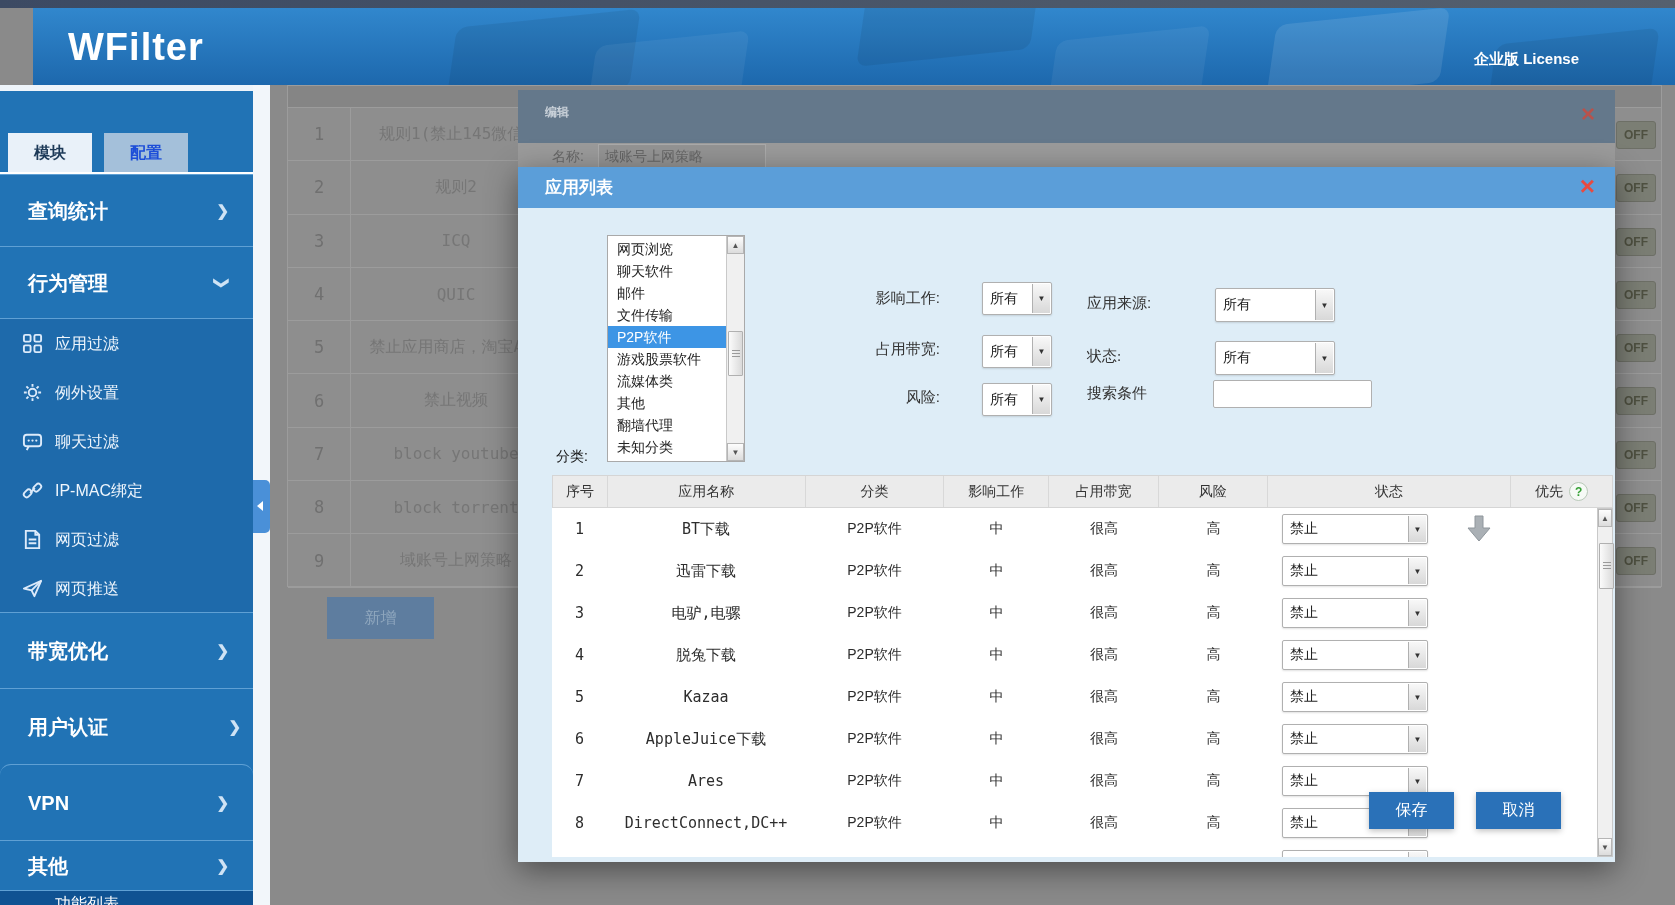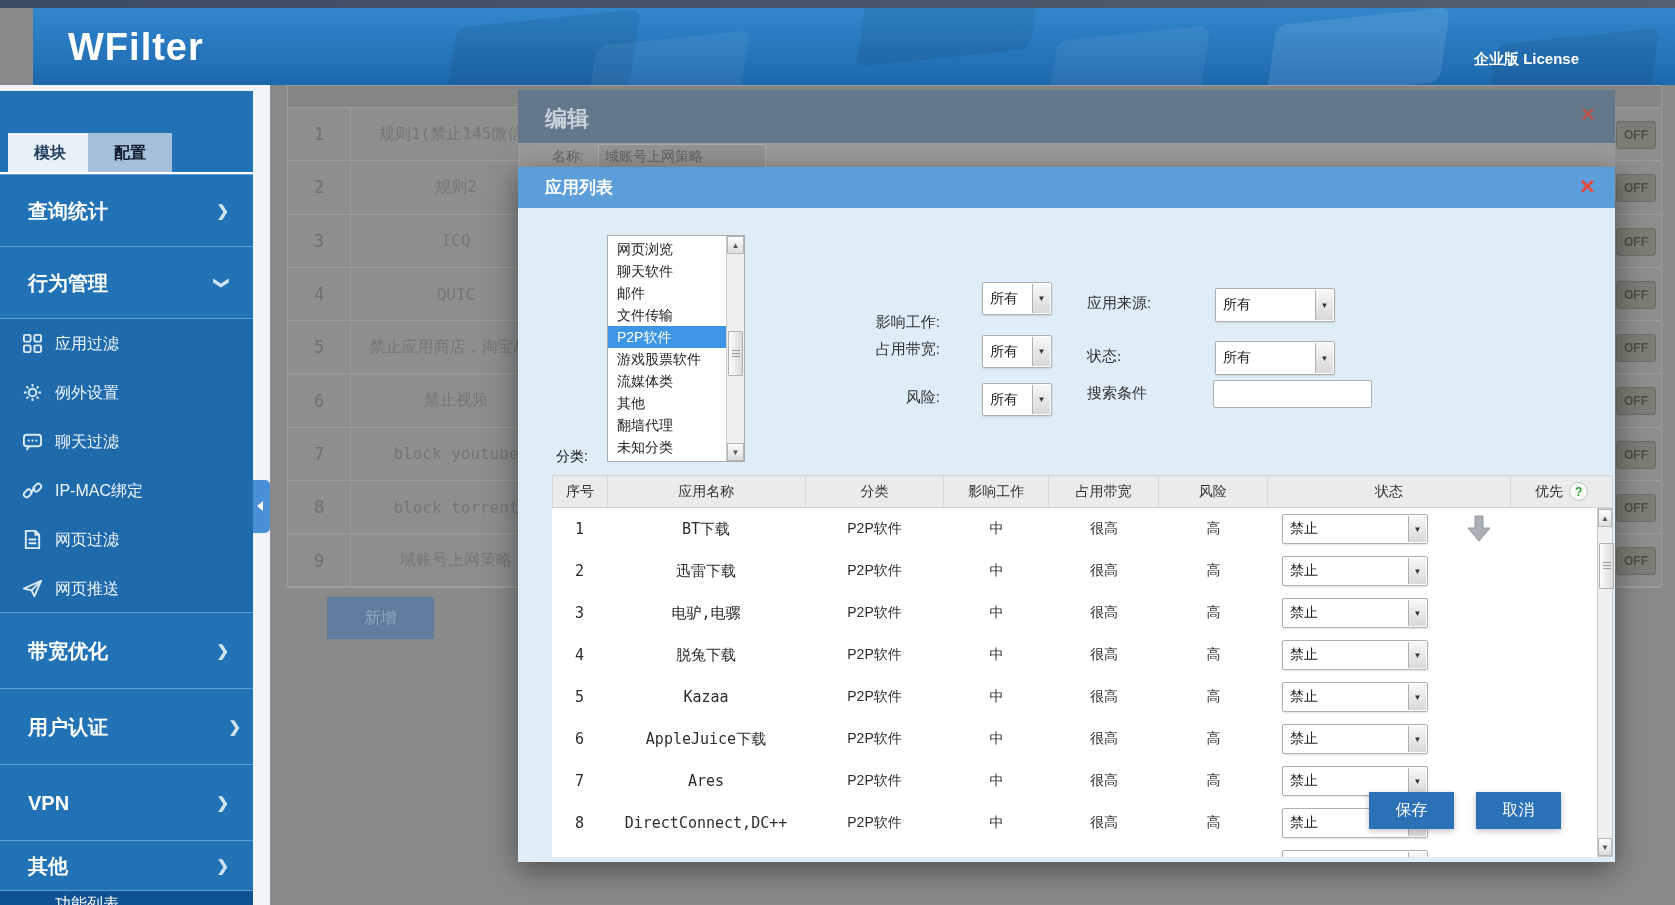--- a/index.html
+++ b/index.html
@@ -15,21 +15,21 @@
   .kcd{position:absolute;border-radius:10px;background:rgba(0,0,0,.07);transform:skew(-14deg) rotate(-6deg);}
   #logo{position:absolute;left:35px;top:18px;color:#fff;font-size:38px;font-weight:bold;letter-spacing:1px;}
   #license{position:absolute;left:1441px;top:42px;color:#fff;font-size:15px;font-weight:bold;}
 
   
   #sidebar{left:0;top:85px;width:253px;height:820px;background:#2173b5;z-index:4;}
   #sidebar .topband{position:absolute;left:0;top:0;width:100%;height:6px;background:#eef4fa;}
   .tab{position:absolute;top:48px;width:84px;height:39px;line-height:39px;text-align:center;
        font-size:16px;font-weight:bold;cursor:pointer;}
   #tab-module{left:8px;background:#e9f1f9;color:#1d3a58;}
-  #tab-config{left:88px;background:#a4c0da;color:#0f172a;}
+  #tab-config{left:104px;background:#a4c0da;color:#1d4ed8;}
   .tabline{position:absolute;left:0;top:87px;width:253px;height:2px;background:#fff;}
   .sect{position:absolute;left:0;width:253px;border-top:1px solid #5fa0d4;color:#fff;}
   .sect .slabel{position:absolute;left:28px;top:50%;transform:translateY(-50%);font-size:20px;font-weight:bold;}
   .sect .chev{position:absolute;right:24px;top:50%;transform:translateY(-50%);font-size:15px;font-weight:bold;color:#cfe3f5;}
   .chev.down{transform:translateY(-50%) rotate(90deg);}
   #submenu{position:absolute;left:0;top:233px;width:253px;height:294px;background:#1e6aab;border-top:1px solid #5fa0d4;}
   .mitem{position:absolute;left:0;width:253px;height:49px;color:#eef5fc;}
   .mitem .micon{position:absolute;left:22px;top:14px;width:21px;height:21px;}
   .mitem .mlabel{position:absolute;left:55px;top:50%;transform:translateY(-50%);font-size:16px;}
   #sect-bottom{background:#0f5292;overflow:hidden;}
@@ -48,21 +48,21 @@
   .bname{position:absolute;left:63px;top:0;width:210px;height:100%;color:#767676;font-size:16px;
          display:flex;align-items:center;justify-content:center;white-space:nowrap;}
   .boff{position:absolute;right:5px;top:13px;width:38px;height:26px;background:#7b7e74;border:1px solid #6d6f66;
         border-radius:3px;color:#4e5040;font-size:12px;font-weight:bold;display:flex;align-items:center;justify-content:center;}
   #addbtn{left:327px;top:597px;width:107px;height:42px;background:#5e7d9f;color:#8ea6bd;font-size:16px;
           display:flex;align-items:center;justify-content:center;z-index:1;}
 
   
   #editdlg{left:518px;top:90px;width:1097px;height:772px;background:#9b9b9b;z-index:2;}
   #edithead{position:absolute;left:0;top:0;width:100%;height:53px;background:#64788b;}
-  #edittitle{position:absolute;left:27px;top:14px;color:#c9d1d9;font-size:22px;font-weight:bold;}
+  #edittitle{position:absolute;left:27px;top:14px;color:#c9d1d9;font-size:12px;font-weight:bold;}
   #editclose{position:absolute;right:20px;top:12px;color:#b8524c;font-size:24px;font-weight:bold;line-height:24px;}
   #editname-l{position:absolute;left:34px;top:58px;color:#686868;font-size:14px;}
   #editname-v{position:absolute;left:80px;top:54px;width:168px;height:26px;background:#949494;border:1px solid #aaa;
               color:#666;font-size:14px;padding:3px 6px;box-sizing:border-box;white-space:nowrap;overflow:hidden;}
 
   
   #appdlg{left:518px;top:167px;width:1097px;height:695px;background:#deedf7;z-index:3;
           box-shadow:0 8px 30px rgba(0,0,0,.45);}
   #apphead{position:absolute;left:0;top:0;width:100%;height:41px;background:#5b9ed9;}
   #apptitle{position:absolute;left:27px;top:9px;color:#fff;font-size:17px;font-weight:bold;}
@@ -214,21 +214,21 @@
   </div>
 
   <div class="sect" style="top:527px;height:76px;">
     <span class="slabel">带宽优化</span>
     <span class="chev">❯</span>
   </div>
   <div class="sect" style="top:603px;height:76px;padding-left:12px;">
     <span class="slabel">用户认证</span>
     <span class="chev">❯</span>
   </div>
-  <div class="sect" style="top:679px;height:76px;">
+  <div class="sect" style="top:679px;height:76px;border-radius:11px;">
     <span class="slabel">VPN</span>
     <span class="chev">❯</span>
   </div>
   <div class="sect" style="top:755px;height:50px;">
     <span class="slabel">其他</span>
     <span class="chev">❯</span>
   </div>
   <div class="sect" id="sect-bottom" style="top:805px;height:15px;">
     <span class="slabel">功能列表</span>
   </div>
@@ -331,21 +331,21 @@
     <div class="vsb">
       <div class="sbtn" style="top:0;">▲</div>
       <div class="sthumb" style="top:95px;height:45px;">
           <div class="grip"></div>
         </div>
       <div class="sbtn" style="bottom:0;top:auto;">▼</div>
     </div>
   </div>
   <span id="cat-label" class="flabel">分类:</span>
 
-  <span class="flabel fl-r" style="left:300px;top:122px;margin-top:24px;">影响工作:</span>
+  <span class="flabel fl-r" style="left:300px;top:122px;">影响工作:</span>
   <div class="wsel" style="left:464px;top:115px;width:70px;height:33px;">
     <span class="wsel-v">所有</span>
     <span class="wsel-b">▼</span>
   </div>
   <span class="flabel fl-r" style="left:300px;top:173px;">占用带宽:</span>
   <div class="wsel" style="left:464px;top:168px;width:70px;height:33px;">
     <span class="wsel-v">所有</span>
     <span class="wsel-b">▼</span>
   </div>
   <span class="flabel fl-r" style="left:300px;top:221px;">风险:</span>

